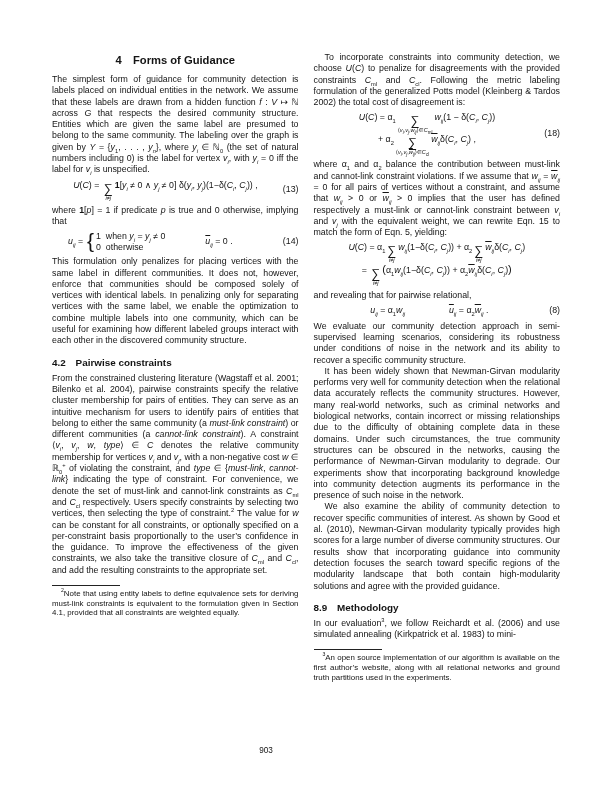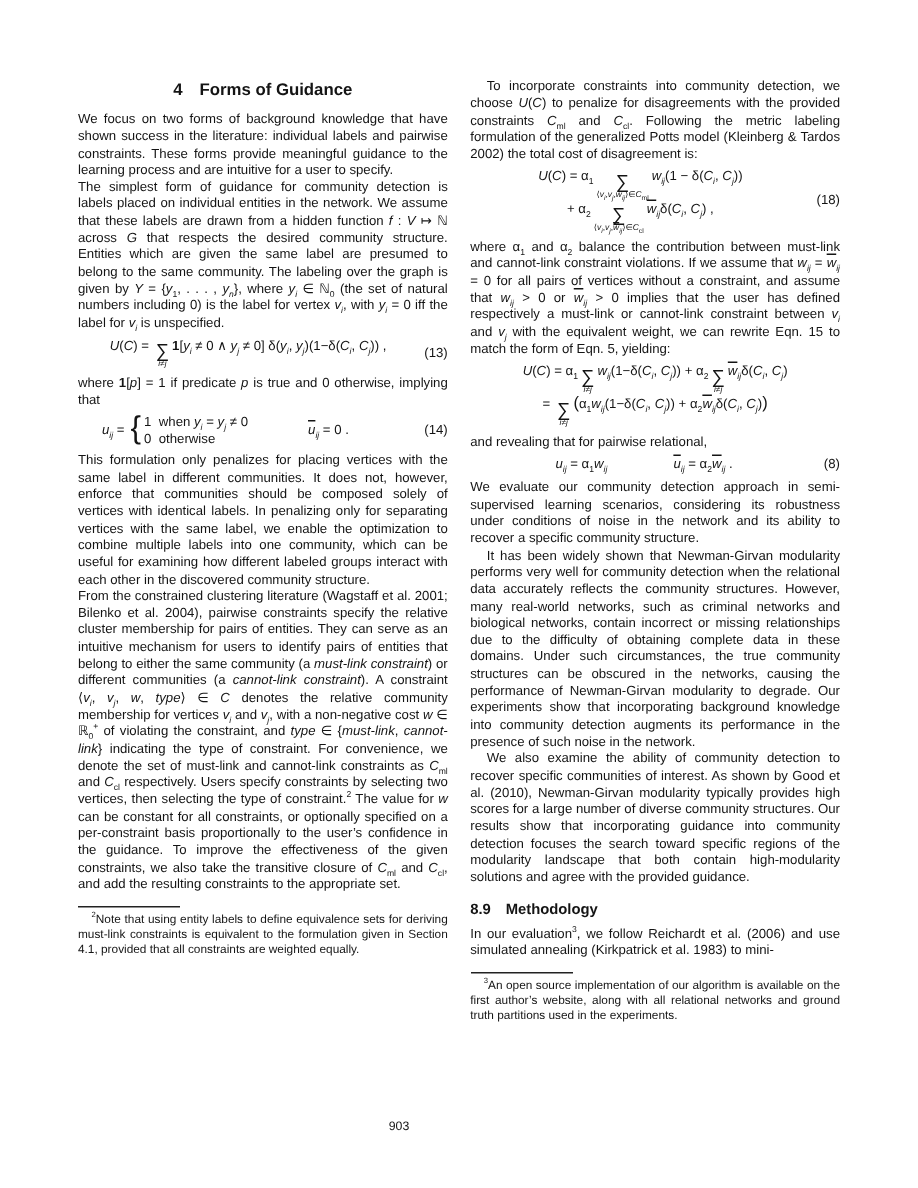--- a/index.html
+++ b/index.html
@@ -52,21 +52,20 @@
   .pageno { position:absolute; left:0; width:532px; top:746px; text-align:center; font-size:8.2px; color:#141414; }
 </style>
 </head>
 <body>
 
 <div class="page">
   <div class="cols">
 
     <div class="col">
       <h1 class="sec">4 Forms of Guidance</h1>
-      <p>We focus on two forms of background knowledge that have shown success in the literature: individual labels and pairwise constraints. These forms provide meaningful guidance to the learning process and are intuitive for a user to specify.</p>
 
       <p>The simplest form of guidance for community detection is labels placed on individual entities in the network. We assume that these labels are drawn from a hidden function <i>f</i> : <i>V</i> ↦ ℕ across <i>G</i> that respects the desired community structure. Entities which are given the same label are presumed to belong to the same community. The labeling over the graph is given by <i>Y</i> = {<i>y</i><sub>1</sub>, . . . , <i>y<sub>n</sub></i>}, where <i>y<sub>i</sub></i> ∈ ℕ<sub>0</sub> (the set of natural numbers including 0) is the label for vertex <i>v<sub>i</sub></i>, with <i>y<sub>i</sub></i> = 0 iff the label for <i>v<sub>i</sub></i> is unspecified.</p>
 
       <div class="eq">
         <span class="eqb"><i>U</i>(<i>C</i>) = <span class="ms">
               <span class="sg">∑</span>
               <span class="lm"><i>i</i>≠<i>j</i></span>
             </span><b>1</b>[<i>y<sub>i</sub></i> ≠ 0 ∧ <i>y<sub>j</sub></i> ≠ 0] δ(<i>y<sub>i</sub></i>, <i>y<sub>j</sub></i>)(1−δ(<i>C<sub>i</sub></i>, <i>C<sub>j</sub></i>)) ,</span>
         <span class="eqn">(13)</span>
       </div>
@@ -81,20 +80,21 @@
             <span class="crow">1&nbsp;&nbsp;when <i>y<sub>i</sub></i> = <i>y<sub>j</sub></i> ≠ 0</span>
             <span class="crow">0&nbsp;&nbsp;otherwise</span>
           </span>
           <span class="eq14rhs"><span class="ov"><i>u</i></span><sub><i>ij</i></sub> = 0 .</span>
         </span>
         <span class="eqn">(14)</span>
       </div>
 
       <p>This formulation only penalizes for placing vertices with the same label in different communities. It does not, however, enforce that communities should be composed solely of vertices with identical labels. In penalizing only for separating vertices with the same label, we enable the optimization to combine multiple labels into one community, which can be useful for examining how different labeled groups interact with each other in the discovered community structure.</p>
 
+      <h2 class="sub">4.2 Pairwise constraints</h2>
       <p>From the constrained clustering literature (Wagstaff et al. 2001; Bilenko et al. 2004), pairwise constraints specify the relative cluster membership for pairs of entities. They can serve as an intuitive mechanism for users to identify pairs of entities that belong to either the same community (a <i>must-link constraint</i>) or different communities (a <i>cannot-link constraint</i>). A constraint ⟨<i>v<sub>i</sub></i>, <i>v<sub>j</sub></i>, <i>w</i>, <i>type</i>⟩ ∈ <i>C</i> denotes the relative community membership for vertices <i>v<sub>i</sub></i> and <i>v<sub>j</sub></i>, with a non-negative cost <i>w</i> ∈ ℝ<sub>0</sub><sup>+</sup> of violating the constraint, and <i>type</i> ∈ {<i>must-link</i>, <i>cannot-link</i>} indicating the type of constraint. For convenience, we denote the set of must-link and cannot-link constraints as <i>C</i><sub>ml</sub> and <i>C</i><sub>cl</sub> respectively. Users specify constraints by selecting two vertices, then selecting the type of constraint.<sup>2</sup> The value for <i>w</i> can be constant for all constraints, or optionally specified on a per-constraint basis proportionally to the user’s confidence in the guidance. To improve the effectiveness of the given constraints, we also take the transitive closure of <i>C</i><sub>ml</sub> and <i>C</i><sub>cl</sub>, and add the resulting constraints to the appropriate set.</p>
 
       <div class="fnblock">
         <div class="fnrule"></div>
         <p><sup>2</sup>Note that using entity labels to define equivalence sets for deriving must-link constraints is equivalent to the formulation given in Section 4.1, provided that all constraints are weighted equally.</p>
       </div>
     </div>
 
     <div class="col">
       <p class="ind">To incorporate constraints into community detection, we choose <i>U</i>(<i>C</i>) to penalize for disagreements with the provided constraints <i>C</i><sub>ml</sub> and <i>C</i><sub>cl</sub>. Following the metric labeling formulation of the generalized Potts model (Kleinberg &amp; Tardos 2002) the total cost of disagreement is:</p>

